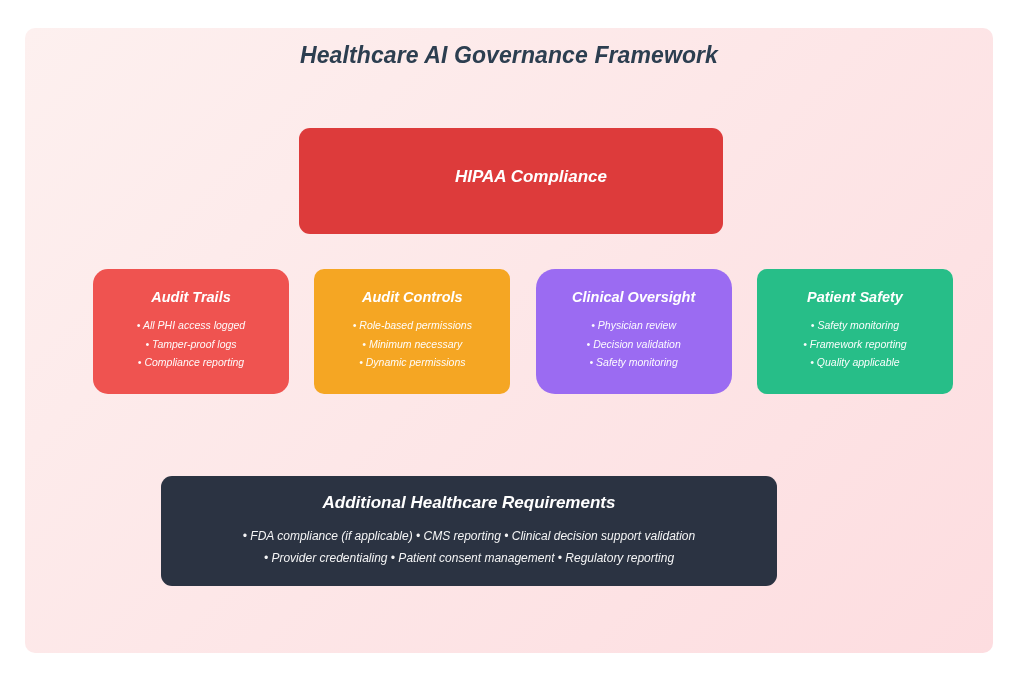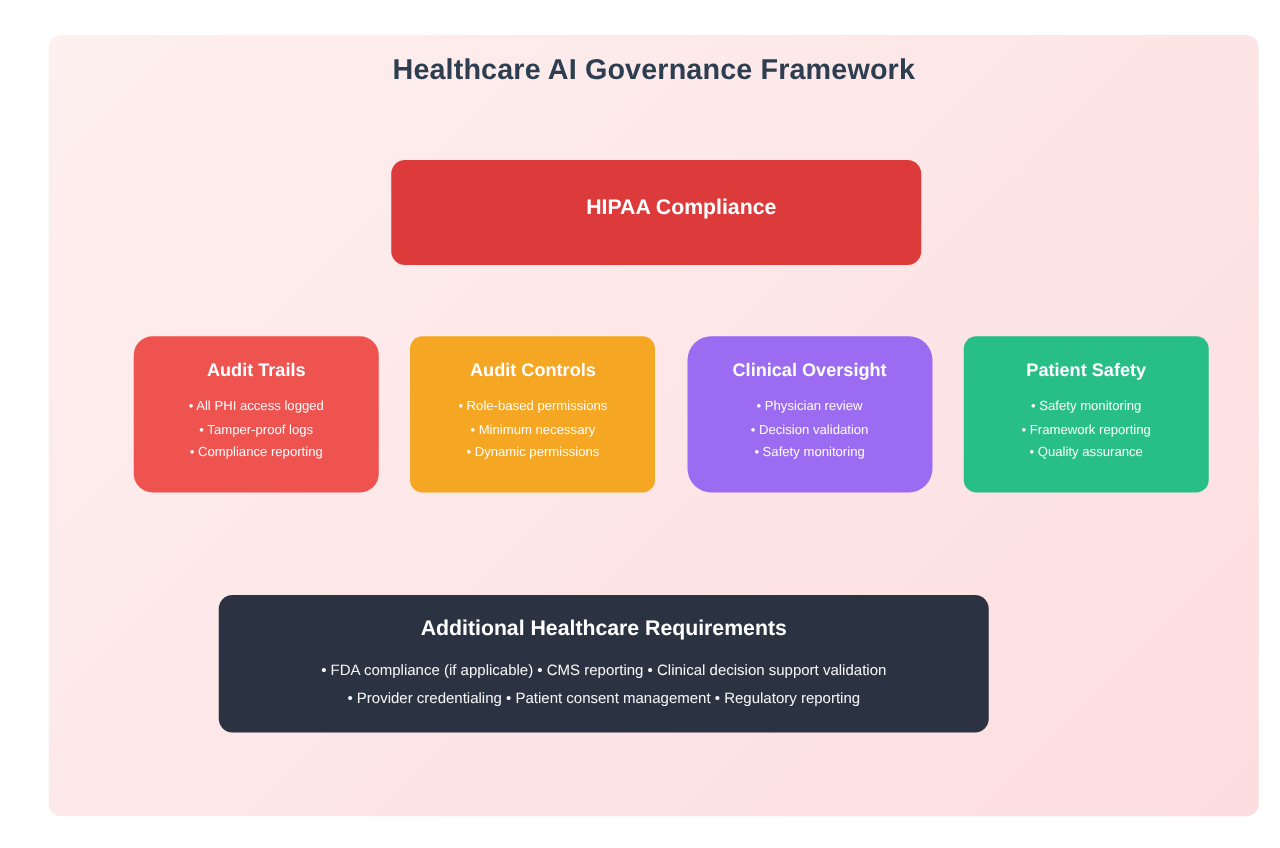--- a/index.html
+++ b/index.html
@@ -9,48 +9,49 @@
   }
   body {
     width: 1024px;
     height: 678px;
     overflow: hidden;
     font-family: "Liberation Sans", sans-serif;
   }
 
   .canvas {
     position: absolute;
-    left: 39px;
+    left: 25px;
     top: 28px;
     width: 968px;
     height: 625px;
     border-radius: 10px;
     background: linear-gradient(135deg, #fdf0ef 0%, #fde8e8 45%, #fddde0 100%);
     box-sizing: border-box;
+    font-style: italic;
   }
 
   .page-title {
     position: absolute;
     left: 0;
     top: 14px;
     width: 100%;
     text-align: center;
     font-size: 23px;
     font-weight: bold;
     color: #2c3e50;
     letter-spacing: 0.1px;
   }
 
   
   .hipaa-banner {
     position: absolute;
     left: 274px;
     top: 100px;
     width: 424px;
-    height: 84px;
+    height: 106px;
     background: #dd3b3b;
     border-radius: 11px;
     box-sizing: border-box;
     display: flex;
     flex-direction: column;
     align-items: center;
     justify-content: center;
     padding-left: 40px;
   }
   .hipaa-title {
@@ -161,21 +162,21 @@
       <div class="card-title">Clinical Oversight</div>
       <div class="card-item">• Physician review</div>
       <div class="card-item">• Decision validation</div>
       <div class="card-item">• Safety monitoring</div>
     </div>
 
     <div class="card" style="background: rgb(39, 190, 136);">
       <div class="card-title">Patient Safety</div>
       <div class="card-item">• Safety monitoring</div>
       <div class="card-item">• Framework reporting</div>
-      <div class="card-item">• Quality assurance</div>
+      <div class="card-item">• Quality applicable</div>
     </div>
 
   </div>
 
   <div class="bottom-panel" style="background: rgb(43, 51, 66);">
     <div class="bottom-title">Additional Healthcare Requirements</div>
     <div class="bottom-line">• FDA compliance (if applicable) • CMS reporting • Clinical decision support validation</div>
     <div class="bottom-line">• Provider credentialing • Patient consent management • Regulatory reporting</div>
   </div>
 

